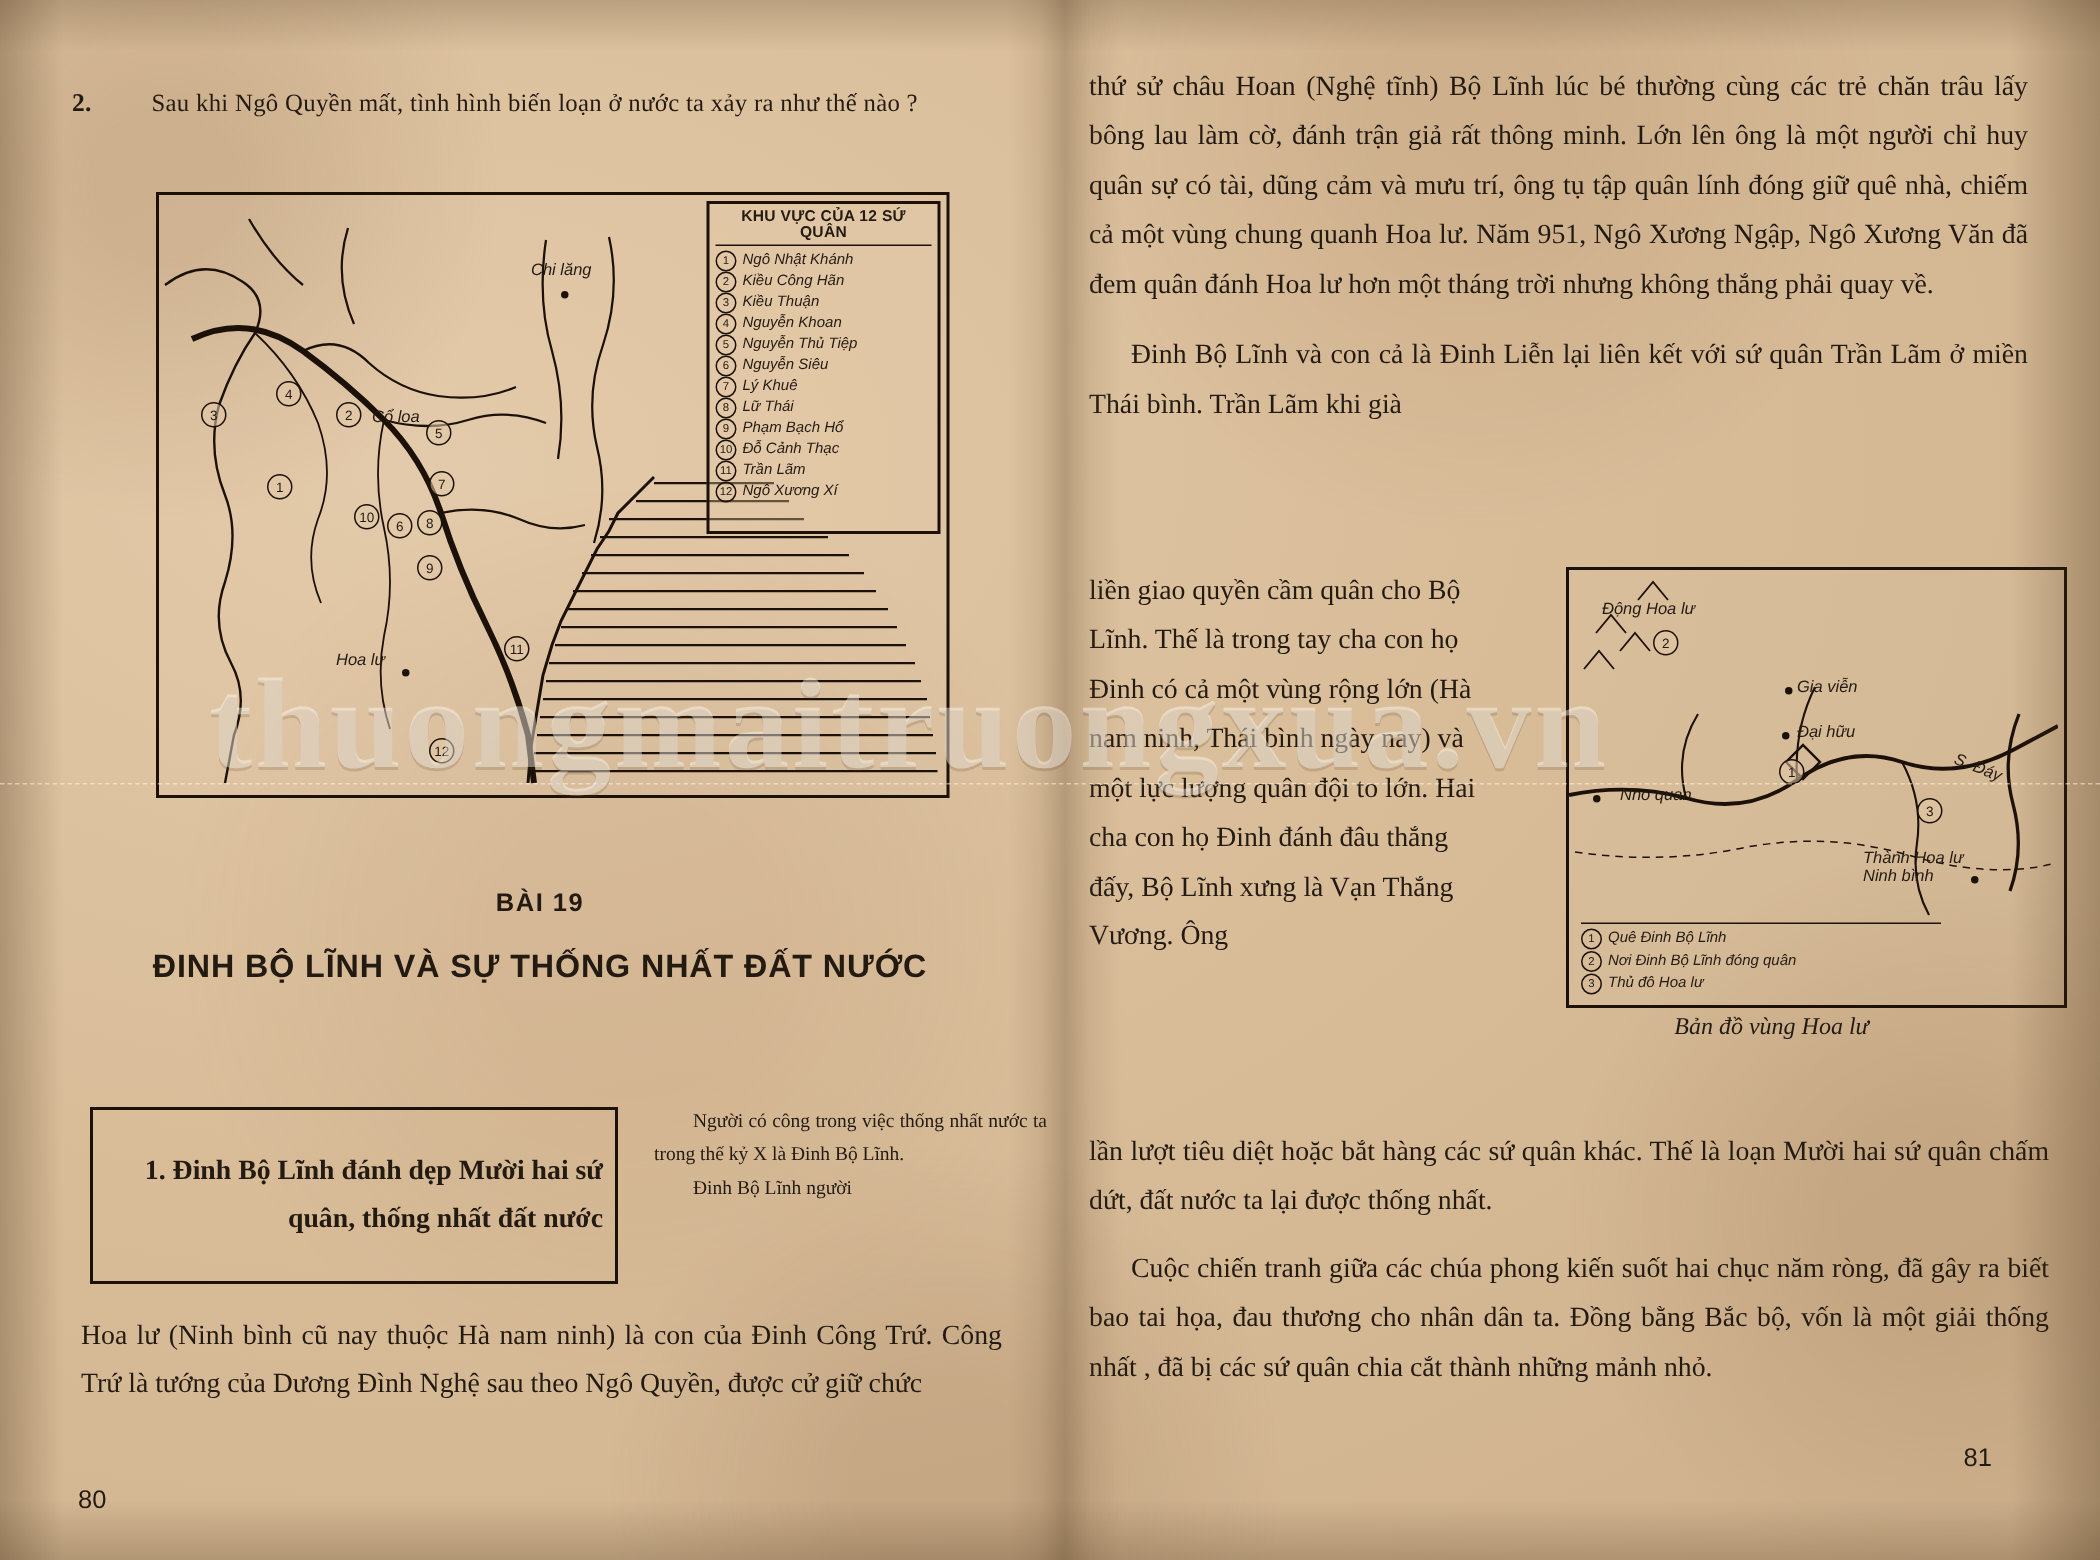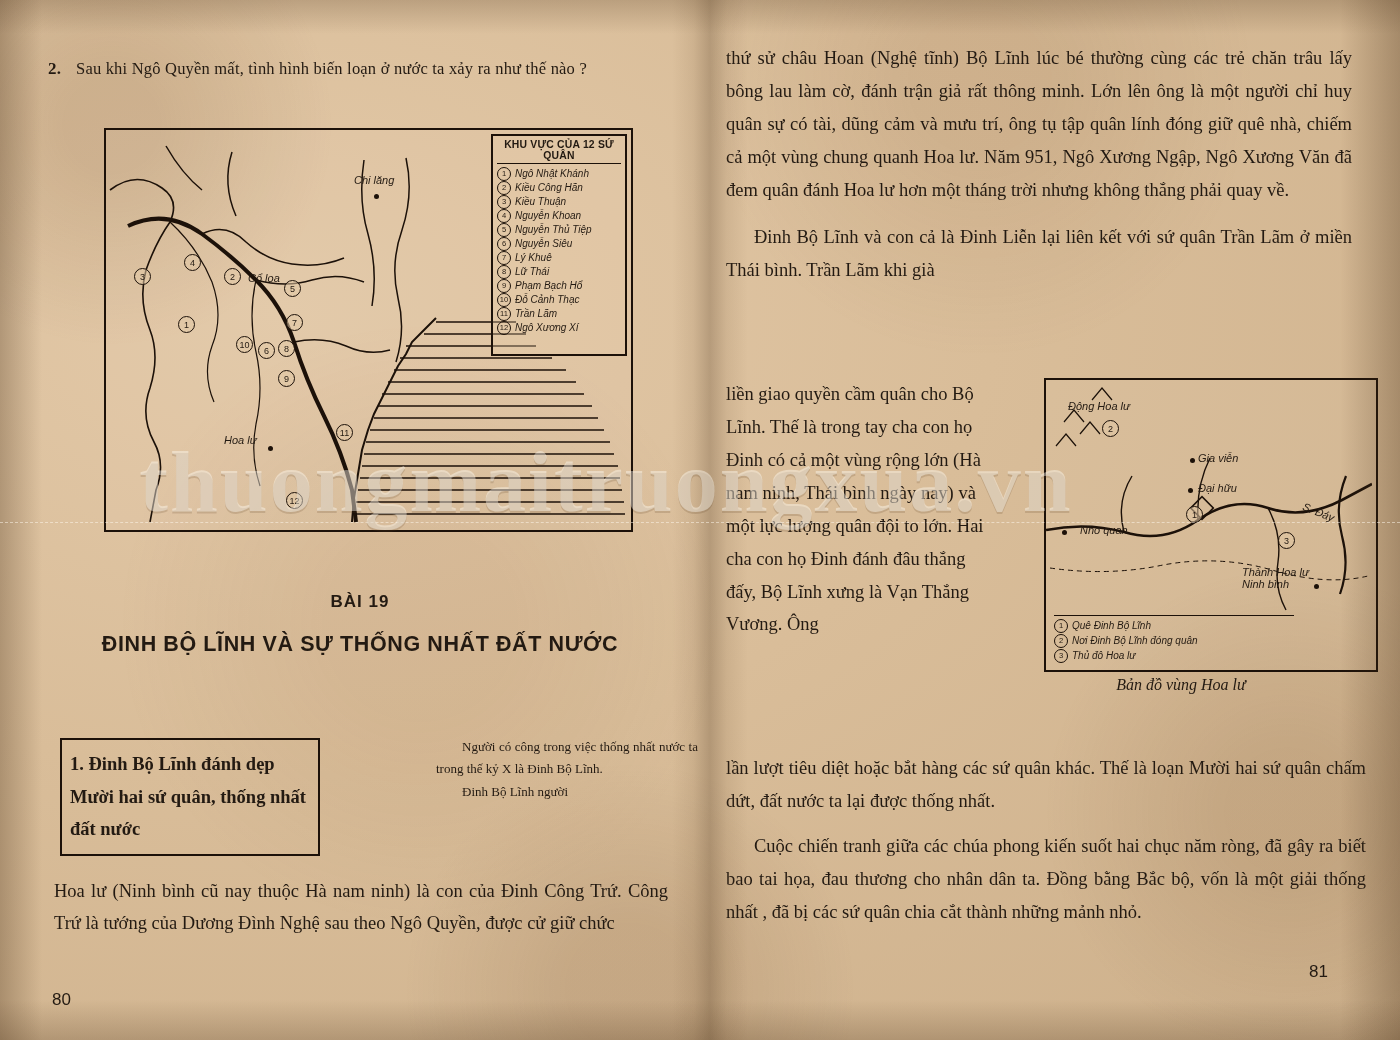--- a/index.html
+++ b/index.html
@@ -73,35 +73,35 @@
   .page-right { position: absolute; left: 726px; top: 0; width: 640px; height: 1040px; }
 
   .q-block {
     position: absolute;
     left: 8px; top: 56px; width: 600px;
     font-size: 16.5px;
     line-height: 1.55;
     letter-spacing: .2px;
   }
   .q-num { position: absolute; left: 0; top: 0; font-weight: bold; font-size: 17px; }
-  .q-text { margin-left: 28px; display: block; }
+  .q-text { margin-left: 53px; display: block; }
 
   
   .map1 {
     position: absolute;
     left: 64px; top: 128px;
     width: 525px; height: 400px;
     border: 2.5px solid #1c1109;
     background: rgba(255,255,255,0.03);
     overflow: hidden;
   }
   .map1 svg { display: block; }
   .legend-box {
     position: absolute; right: 4px; top: 4px;
-    width: 136px; height: 222px;
+    width: 156px; height: 222px;
     border: 2px solid #1c1109;
     background: rgba(229,203,170,0.35);
     font-family: "Liberation Sans", sans-serif;
     font-size: 9.6px;
     padding: 3px 4px;
     box-sizing: border-box;
   }
   .legend-title {
     font-weight: bold;
     font-size: 10.4px;
@@ -141,25 +141,25 @@
 
   
   .bai { position: absolute; left: 0; top: 592px; width: 640px; text-align: center;
          font-family: "Liberation Sans", sans-serif; font-weight: bold; font-size: 17px; letter-spacing: 1px; }
   .lesson-title { position: absolute; left: 0; top: 628px; width: 640px; text-align: center;
          font-family: "Liberation Sans", sans-serif; font-weight: bold; font-size: 21.5px; letter-spacing: .6px; line-height: 1.5; }
 
   .sec-box {
     position: absolute;
     left: 20px; top: 738px;
-    width: 260px; height: 118px;
+    width: 352px; height: 118px;
     border: 2.5px solid #1c1109;
     box-sizing: border-box;
     display: flex; align-items: center; justify-content: center;
-    text-align: left;
+    text-align: right;
     font-weight: bold;
     font-size: 18.5px;
     line-height: 1.75;
     padding: 4px 8px;
   }
   .intro-col {
     position: absolute;
     left: 352px; top: 736px; width: 262px;
     font-size: 13px; line-height: 1.72;
     text-align: justify;

